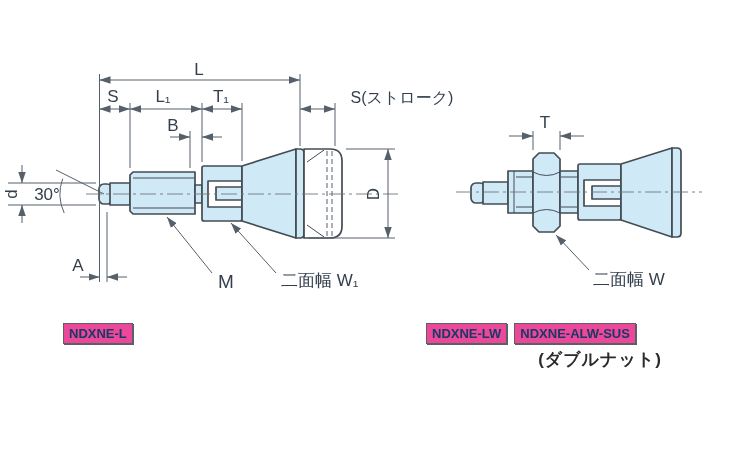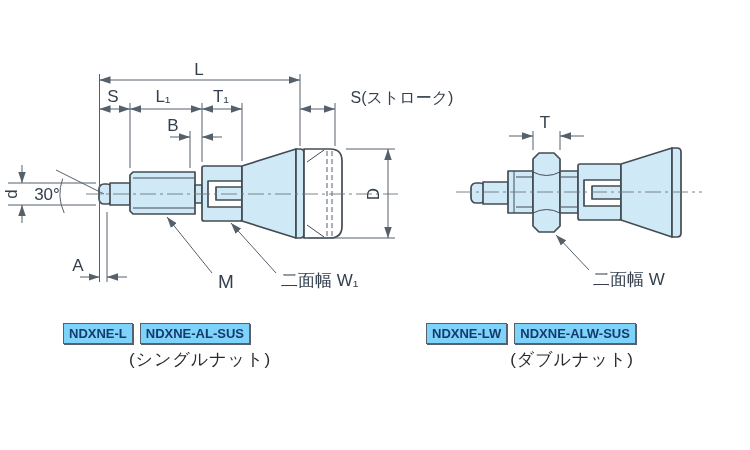--- a/index.html
+++ b/index.html
@@ -13,21 +13,21 @@
   .dimtxt{font-size:17px;}
   .dimtxt-sm{font-size:16px;}
   .part{fill:#cfe9f7;stroke:#434c54;stroke-width:1.7;stroke-linejoin:round;}
   .part-white{fill:#ffffff;stroke:#434c54;stroke-width:1.7;stroke-linejoin:round;}
   .thin{stroke:#434c54;stroke-width:1;fill:none;}
   .dim{stroke:#55606a;stroke-width:1;fill:none;}
   .center{stroke:#6d767e;stroke-width:0.9;fill:none;stroke-dasharray:16 4 3 4;}
   .phantom{stroke:#55606a;stroke-width:1;fill:none;stroke-dasharray:5 3;}
   .badge-row{position:absolute;display:flex;gap:7px;align-items:center;}
   .badge{
-    background:#7dd3fc;color:#173a66;font-weight:bold;font-size:13px;
+    background:#ec4899;color:#173a66;font-weight:bold;font-size:13px;
     border:1px solid #5a6166;box-shadow:1px 1px 0 0 #5a6166;
     padding:2px 5px;line-height:15px;white-space:nowrap;
   }
   .caption{
     position:absolute;transform:translateX(-50%);white-space:nowrap;
     font-size:17px;color:#2a2a2a;letter-spacing:1px;
   }
 </style>
 </head>
 <body>
@@ -144,22 +144,20 @@
     <line class="dim" x1="584" y1="136" x2="560" y2="136" marker-end="url(#ar)"></line>
     <text class="dimtxt" x="545" y="128" text-anchor="middle">T</text>
 
     <line class="dim" x1="589" y1="270" x2="556" y2="235" marker-end="url(#ar)"></line>
     <text x="593" y="285" font-size="17">二面幅 W</text>
   </g>
 </svg>
 
 <div class="badge-row" style="left:63px;top:323px;">
   <span class="badge">NDXNE-L</span>
-  <span class="badge">NDXNE-AL-SUS</span>
 </div>
-<div class="caption" style="left:200px;top:348px;">(シングルナット)</div>
 
 <div class="badge-row" style="left:426px;top:323px;">
   <span class="badge">NDXNE-LW</span>
   <span class="badge">NDXNE-ALW-SUS</span>
 </div>
-<div class="caption" style="left:572px;top:348px;">(ダブルナット)</div>
+<div class="caption" style="left:600px;top:348px;font-weight:bold;">(ダブルナット)</div>
 </div>
 
 </body></html>

